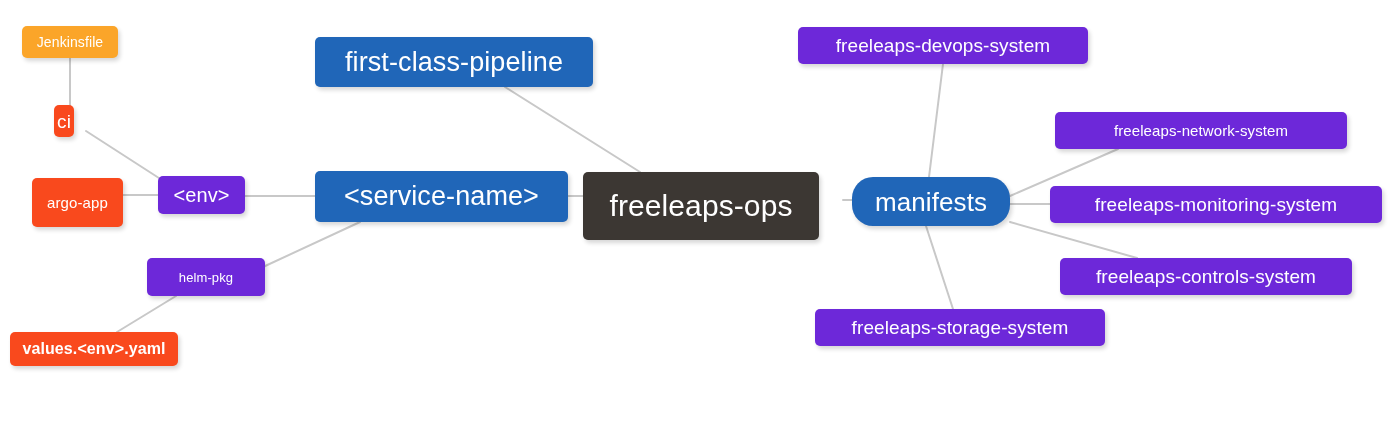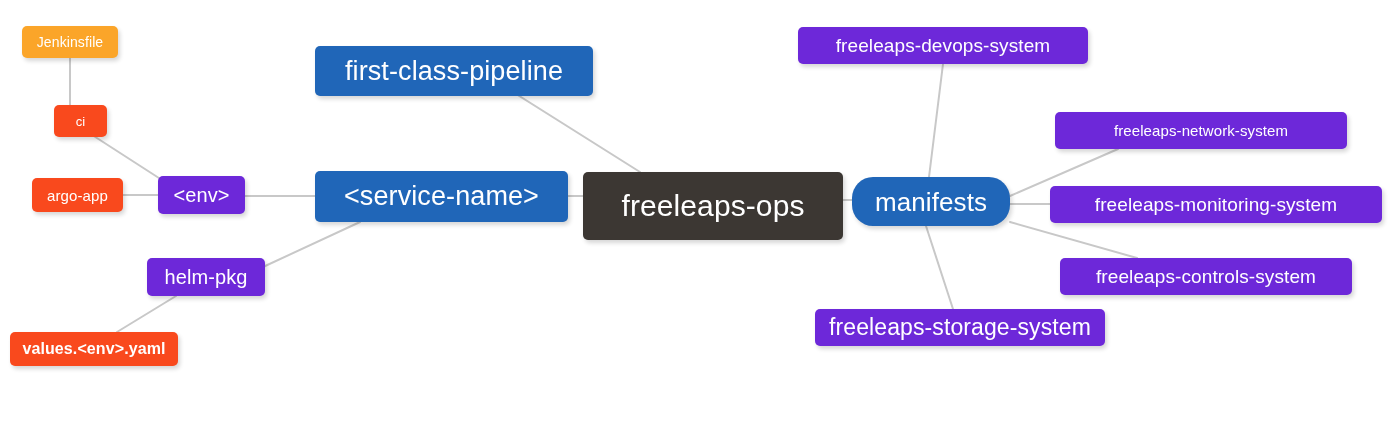--- a/index.html
+++ b/index.html
@@ -64,56 +64,56 @@
       <line x1="929" y1="177" x2="943" y2="64" stroke="#c8c8c8" stroke-width="2" stroke-linecap="round"></line>
       <line x1="1010" y1="196" x2="1118" y2="149" stroke="#c8c8c8" stroke-width="2" stroke-linecap="round"></line>
       <line x1="1010" y1="204" x2="1050" y2="204" stroke="#c8c8c8" stroke-width="2" stroke-linecap="round"></line>
       <line x1="1010" y1="222" x2="1137" y2="258" stroke="#c8c8c8" stroke-width="2" stroke-linecap="round"></line>
       <line x1="926" y1="226" x2="953" y2="309" stroke="#c8c8c8" stroke-width="2" stroke-linecap="round"></line>
     </svg>
   <div id="node-layer">
       <div class="node orange" style="left: 22px; top: 26px; width: 96px; height: 32px; font-size: 14px;">
         <span>Jenkinsfile</span>
       </div>
-      <div class="node red" style="left: 54px; top: 105px; width: 53px; height: 32px; font-size: 13px;">
+      <div class="node red" style="left: 54px; top: 105px; width: 20px; height: 32px; font-size: 19px;">
         <span>ci</span>
       </div>
-      <div class="node red" style="left: 32px; top: 178px; width: 91px; height: 34px; font-size: 15px;">
+      <div class="node red" style="left: 32px; top: 178px; width: 91px; height: 49px; font-size: 15px;">
         <span>argo-app</span>
       </div>
       <div class="node green" style="left: 158px; top: 176px; width: 87px; height: 38px; font-size: 20px;">
         <span>&lt;env&gt;</span>
       </div>
-      <div class="node green" style="left: 147px; top: 258px; width: 118px; height: 38px; font-size: 20px;">
+      <div class="node green" style="left: 147px; top: 258px; width: 118px; height: 38px; font-size: 13px;">
         <span>helm-pkg</span>
       </div>
       <div class="node red" style="left: 10px; top: 332px; width: 168px; height: 34px; font-size: 16px; font-weight: bold;">
         <span>values.&lt;env&gt;.yaml</span>
       </div>
-      <div class="node blue" style="left: 315px; top: 37px; width: 278px; height: 50px; font-size: 27px; margin-top: 9px;">
+      <div class="node blue" style="left: 315px; top: 37px; width: 278px; height: 50px; font-size: 27px;">
         <span>first-class-pipeline</span>
       </div>
       <div class="node blue" style="left: 315px; top: 171px; width: 253px; height: 51px; font-size: 27px;">
         <span>&lt;service-name&gt;</span>
       </div>
-      <div class="node root" style="left: 583px; top: 172px; width: 260px; height: 68px; font-size: 30px;">
+      <div class="node root" style="left: 583px; top: 172px; width: 236px; height: 68px; font-size: 30px;">
         <span>freeleaps-ops</span>
       </div>
       <div class="node blue" style="left: 852px; top: 177px; width: 158px; height: 49px; font-size: 26px; border-radius: 21px;">
         <span>manifests</span>
       </div>
       <div class="node green" style="left: 798px; top: 27px; width: 290px; height: 37px; font-size: 19px;">
         <span>freeleaps-devops-system</span>
       </div>
       <div class="node green" style="left: 1055px; top: 112px; width: 292px; height: 37px; font-size: 15px;">
         <span>freeleaps-network-system</span>
       </div>
       <div class="node green" style="left: 1050px; top: 186px; width: 332px; height: 37px; font-size: 19px;">
         <span>freeleaps-monitoring-system</span>
       </div>
       <div class="node green" style="left: 1060px; top: 258px; width: 292px; height: 37px; font-size: 19px;">
         <span>freeleaps-controls-system</span>
       </div>
-      <div class="node green" style="left: 815px; top: 309px; width: 290px; height: 37px; font-size: 23px;">
+      <div class="node green" style="left: 815px; top: 309px; width: 290px; height: 37px; font-size: 19px;">
         <span>freeleaps-storage-system</span>
       </div>
     </div>
 </div>
 
 </body></html>

